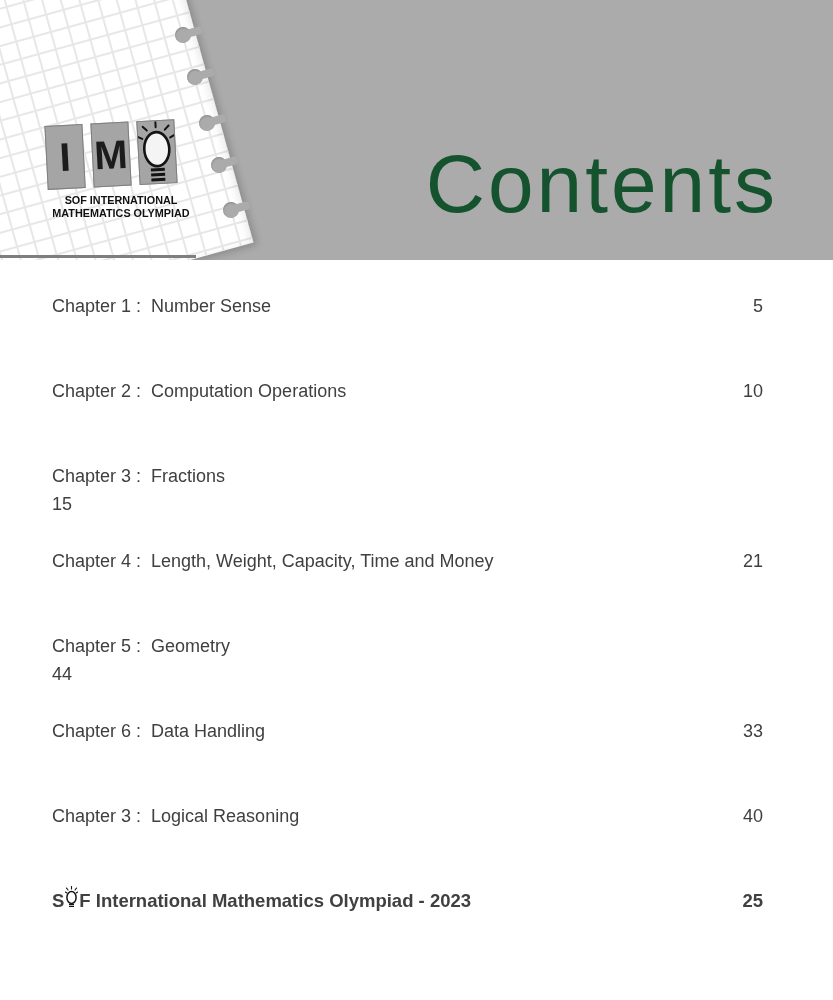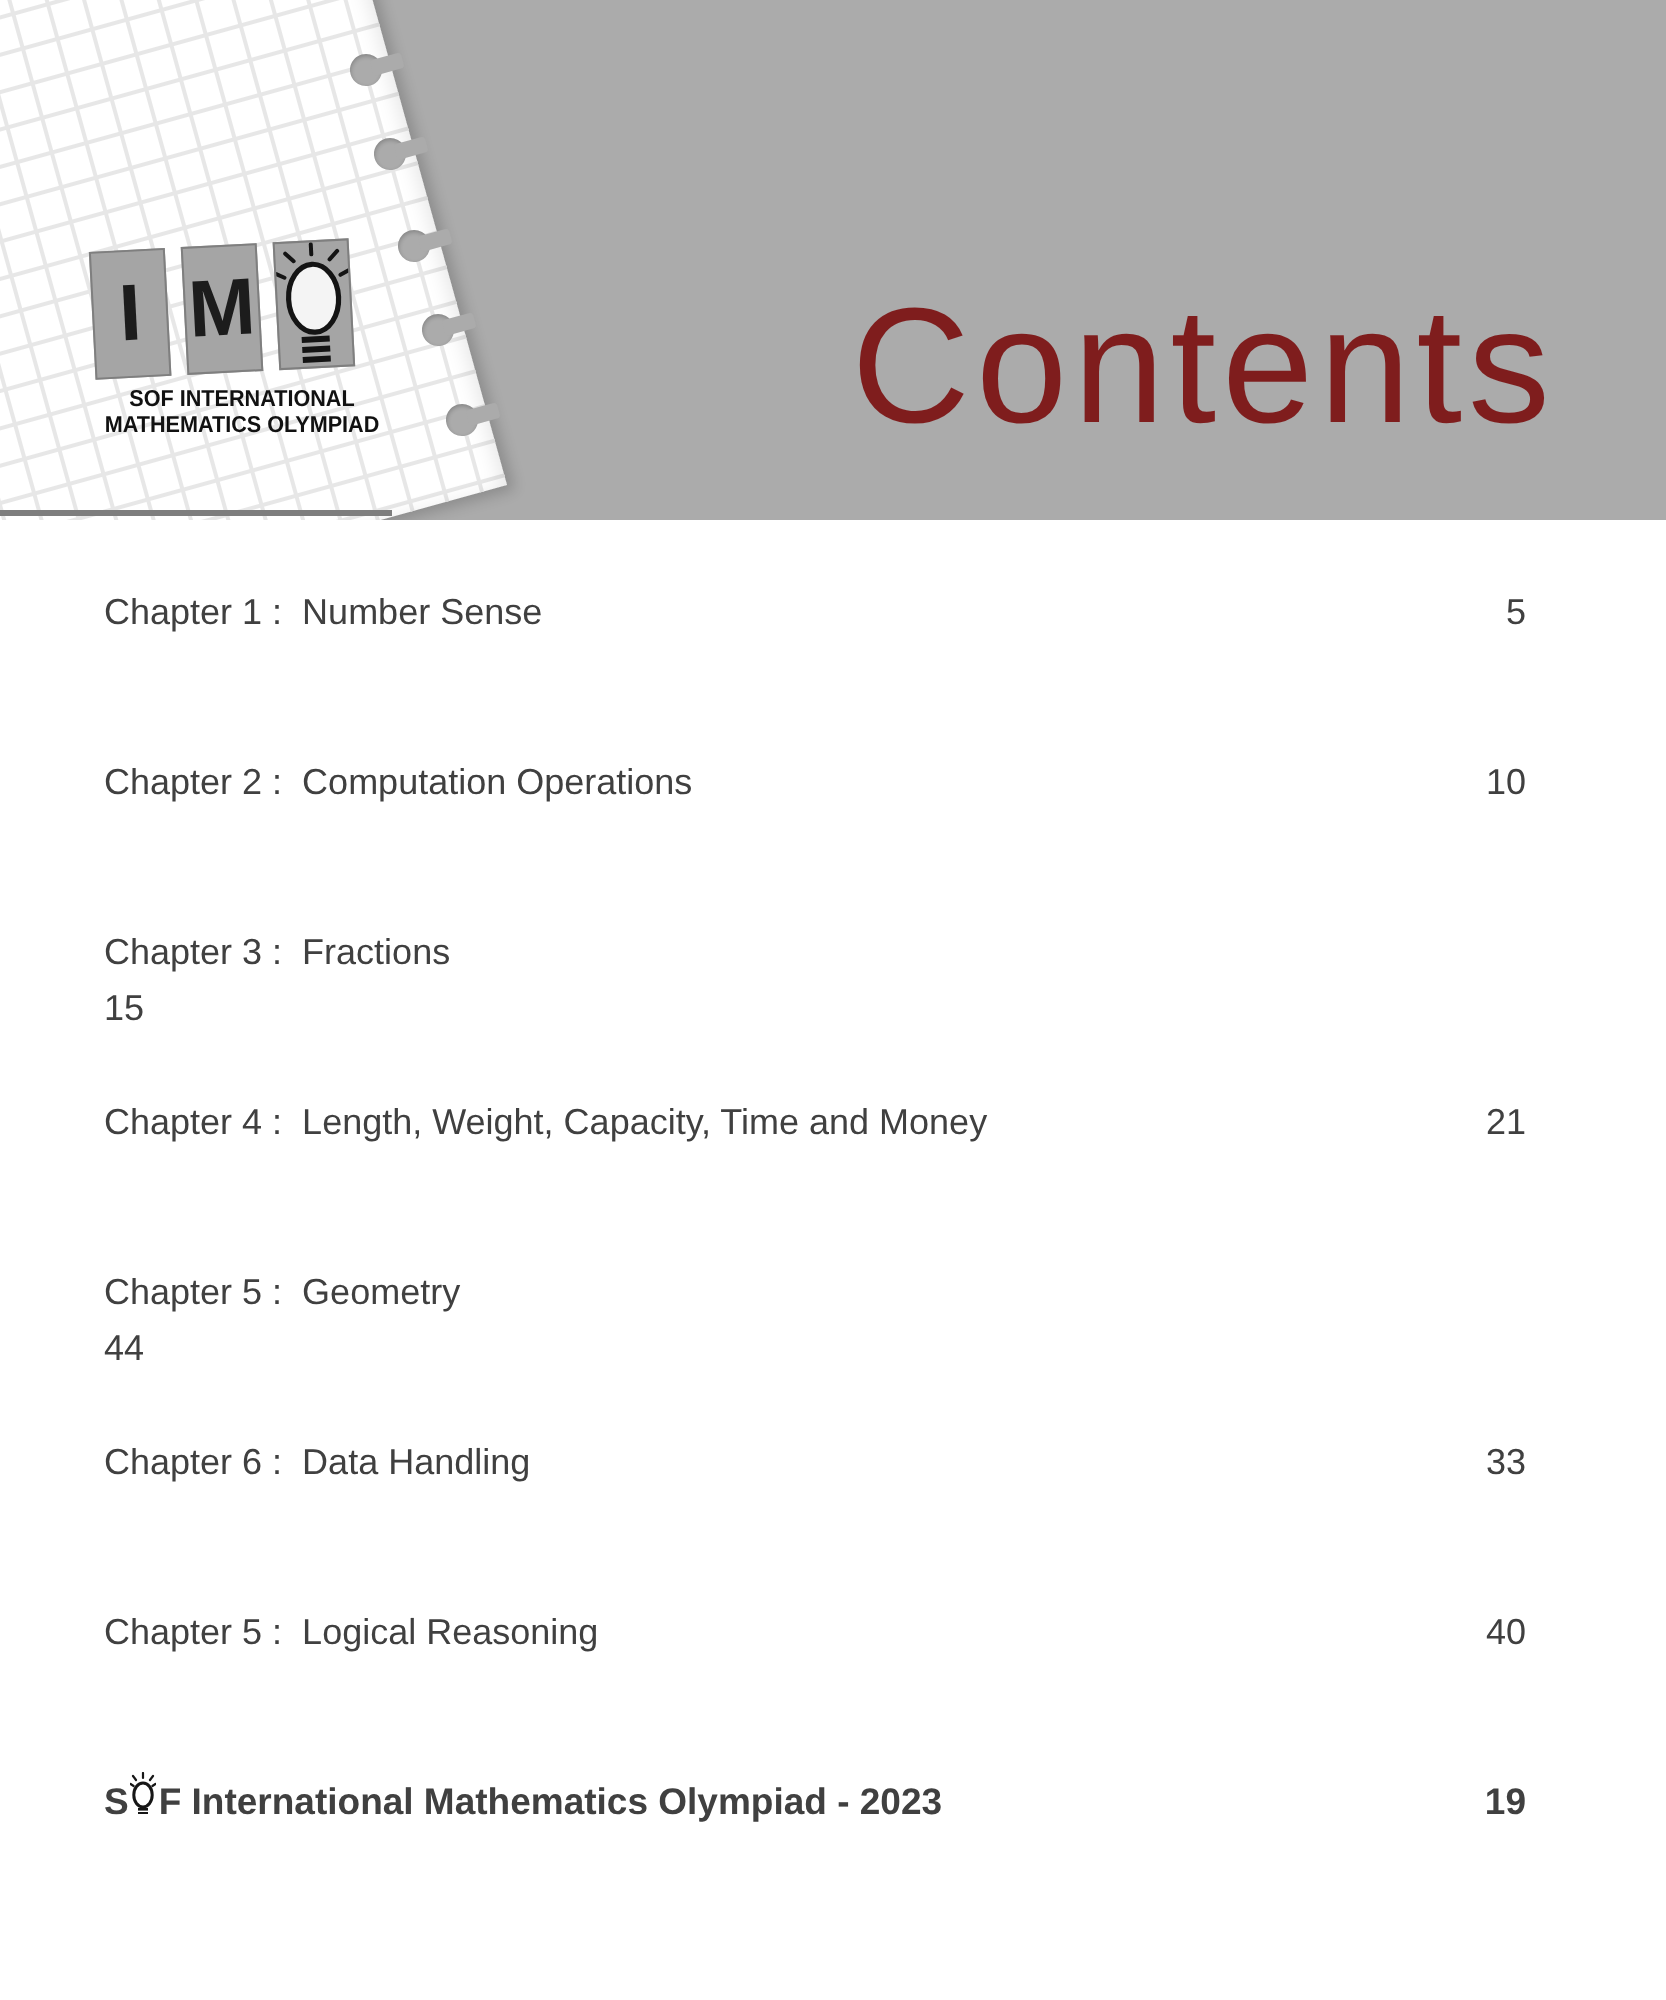--- a/index.html
+++ b/index.html
@@ -4,21 +4,21 @@
 <style>
   * { margin:0; padding:0; box-sizing:border-box; }
   html,body { width:833px; height:1000px; background:#ffffff; overflow:hidden;
               font-family:"Liberation Sans", sans-serif; color:#231f20; }
   .page { position:relative; width:833px; height:1000px; background:#fff; }
 
   
   .banner { position:absolute; left:0; top:0; width:833px; height:260px;
             background:#ababab; overflow:hidden; }
   .contents-title { position:absolute; top:143px; right:55px;
-            font-size:82px; font-weight:200; letter-spacing:3px; color:#7f1d1d;
+            font-size:82px; font-weight:200; letter-spacing:3px; color:#14532d;
             line-height:1; font-family:"Liberation Sans", sans-serif; }
 
   
   .paper { position:absolute; left:-143px; top:10px; width:320px; height:330px;
            transform:rotate(-15.5deg); transform-origin:top left;
            background-color:#ffffff;
            background-image:
              linear-gradient(#e7e7e7 2px, transparent 2px),
              linear-gradient(90deg, #e7e7e7 2px, transparent 2px);
            background-size:18px 18px;
@@ -121,38 +121,38 @@
   </div>
   <div class="toc-row" style="top:632px;flex-direction:column;">
     <span class="row-label">Chapter 5 :  Geometry</span>
     <span class="row-page">44</span>
   </div>
   <div class="toc-row" style="top:717px;">
     <span class="row-label">Chapter 6 :  Data Handling</span>
     <span class="row-page">33</span>
   </div>
   <div class="toc-row" style="top:802px;">
-    <span class="row-label">Chapter 5 :  Logical Reasoning</span>
+    <span class="row-label">Chapter 3 :  Logical Reasoning</span>
     <span class="row-page">40</span>
   </div>
 
   <div class="toc-row bold" style="top:886px;">
     <span class="sof-label">
       <span>S</span>
       <svg width="13" height="21" viewBox="0 0 13 21">
         <g stroke="#161616" stroke-width="1.1" stroke-linecap="round">
           <line x1="6.5" y1="3" x2="6.5" y2="0.5"></line>
           <line x1="3" y1="4" x2="1.5" y2="2"></line>
           <line x1="10" y1="4" x2="11.5" y2="2"></line>
           <line x1="1.8" y1="7" x2="0.3" y2="6"></line>
           <line x1="11.2" y1="7" x2="12.7" y2="6"></line>
         </g>
         <ellipse cx="6.5" cy="11.5" rx="4.6" ry="6" fill="#ffffff" stroke="#161616" stroke-width="1.5"></ellipse>
         <rect x="4" y="18" width="5" height="1.3" fill="#161616"></rect>
         <rect x="4" y="20" width="5" height="1.1" fill="#161616"></rect>
       </svg>
       <span>F International Mathematics Olympiad - 2023</span>
     </span>
-    <span class="row-page">19</span>
+    <span class="row-page">25</span>
   </div>
 
 
 </div>
 
 </body></html>

